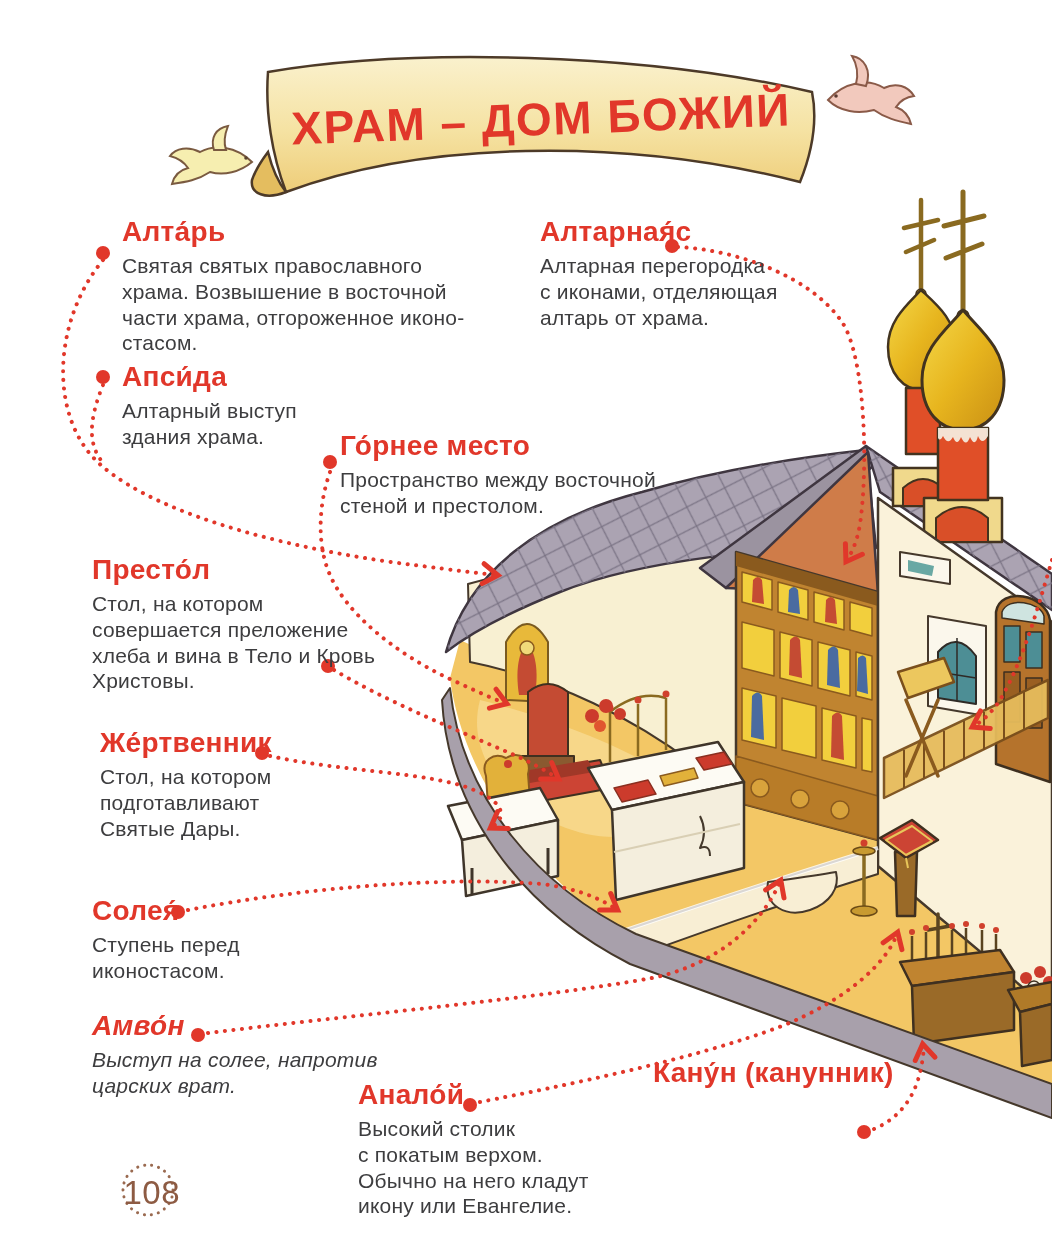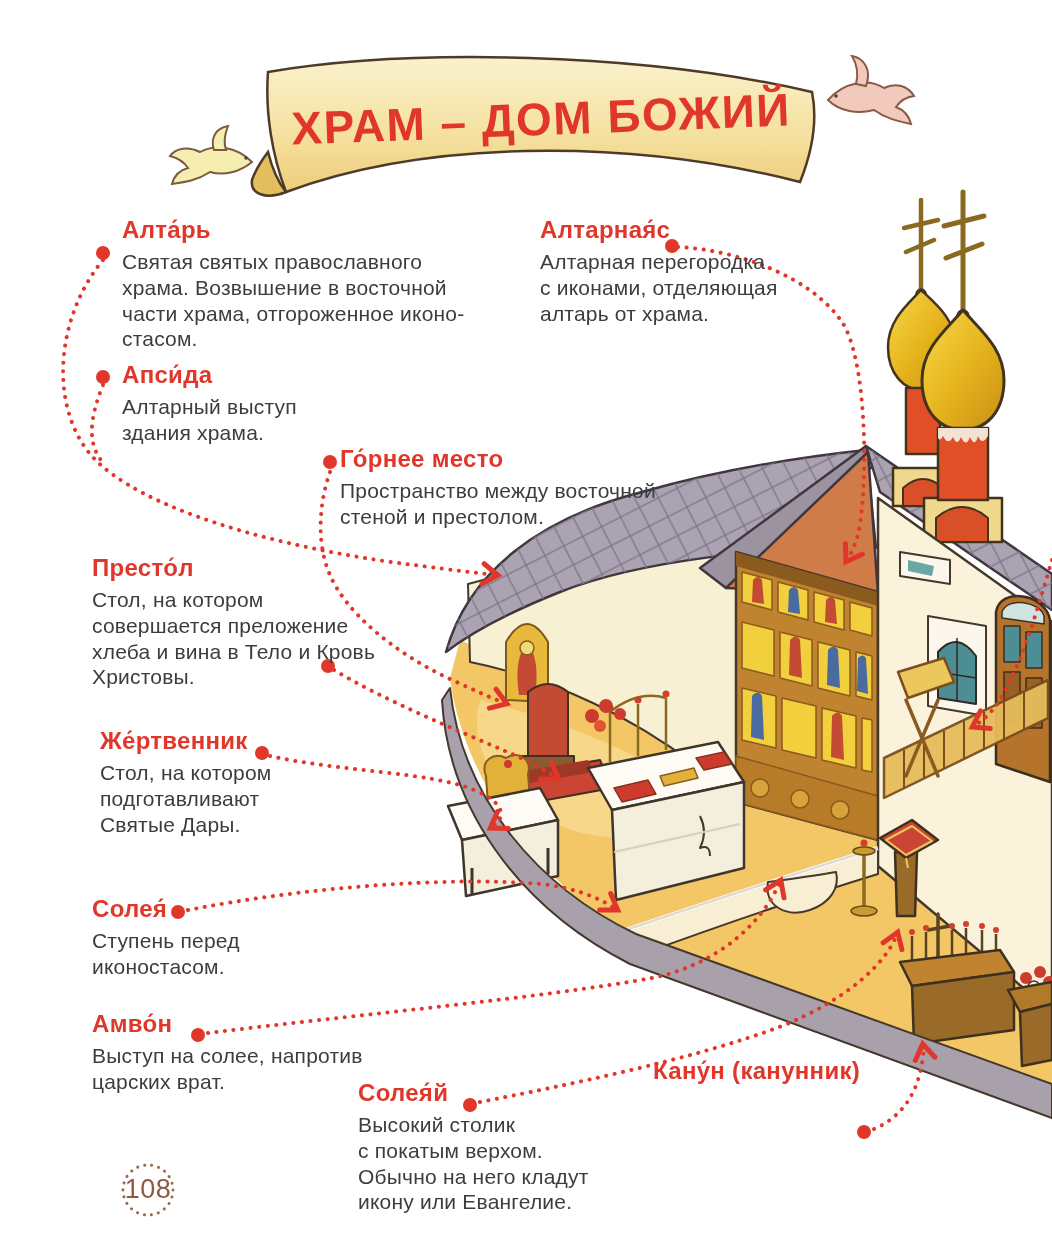--- a/index.html
+++ b/index.html
@@ -9,40 +9,40 @@
     font-family:"Liberation Sans","DejaVu Sans",sans-serif;
   }
   .art{position:absolute;left:0;top:0;width:1052px;height:1260px;}
   .banner-title{
     position:absolute;left:268px;top:92px;width:546px;text-align:center;
     font-size:46px;font-weight:700;letter-spacing:1.5px;
     color:var(--accent,#e1372a);transform:rotate(-2.2deg);
   }
   .label{position:absolute;}
   .term{
-    font-size:24px;font-weight:700;letter-spacing:.3px;
+    font-size:28px;font-weight:700;letter-spacing:.3px;
     color:var(--accent,#e1372a);margin-bottom:5px;
   }
   .definition{
     font-size:21px;line-height:1.23;letter-spacing:.2px;
     color:var(--ink,#3d3d3f);white-space:pre-line;
   }
   .lbl-altar{left:122px;top:216px;width:420px;}
   .lbl-apsida{left:122px;top:361px;width:320px;}
   .lbl-ikonostas{left:540px;top:216px;width:320px;}
-  .lbl-gornee{left:340px;top:430px;width:380px;margin-top:15px;}
+  .lbl-gornee{left:340px;top:430px;width:380px;}
   .lbl-prestol{left:92px;top:554px;width:340px;}
   .lbl-zhertvennik{left:100px;top:727px;width:260px;}
   .lbl-soleya{left:92px;top:895px;width:250px;}
-  .lbl-amvon{left:92px;top:1010px;width:330px;}
+  .lbl-amvon{left:92px;top:1010px;width:330px;font-style:italic;}
   .lbl-analoy{left:358px;top:1079px;width:300px;}
   .lbl-kanun{left:653px;top:1057px;width:380px;}
   .page-number{
-    position:absolute;left:116px;top:1174px;width:64px;text-align:center;
-    font-size:27px;color:var(--page-num,#8d5b43);letter-spacing:.5px;
+    position:absolute;left:116px;top:1174px;width:64px;text-align:right;
+    font-size:33px;color:var(--page-num,#8d5b43);letter-spacing:.5px;
   }
 </style>
 </head>
 <body>
 
 <div class="page">
 
 <svg class="art" viewBox="0 0 1052 1260">
   <defs>
     <linearGradient id="bannerGrad" x1="0" y1="0" x2="0" y2="1">
@@ -366,21 +366,21 @@
 иконостасом.</div>
 </div>
 
 <div class="label lbl-amvon">
   <div class="term">Амво́н</div>
   <div class="definition">Выступ на солее, напротив
 царских врат.</div>
 </div>
 
 <div class="label lbl-analoy">
-  <div class="term">Солея́й</div>
+  <div class="term">Анало́й</div>
   <div class="definition">Высокий столик
 с покатым верхом.
 Обычно на него кладут
 икону или Евангелие.</div>
 </div>
 
 <div class="label lbl-kanun">
   <div class="term">Кану́н (канунник)</div>
 </div>
 

